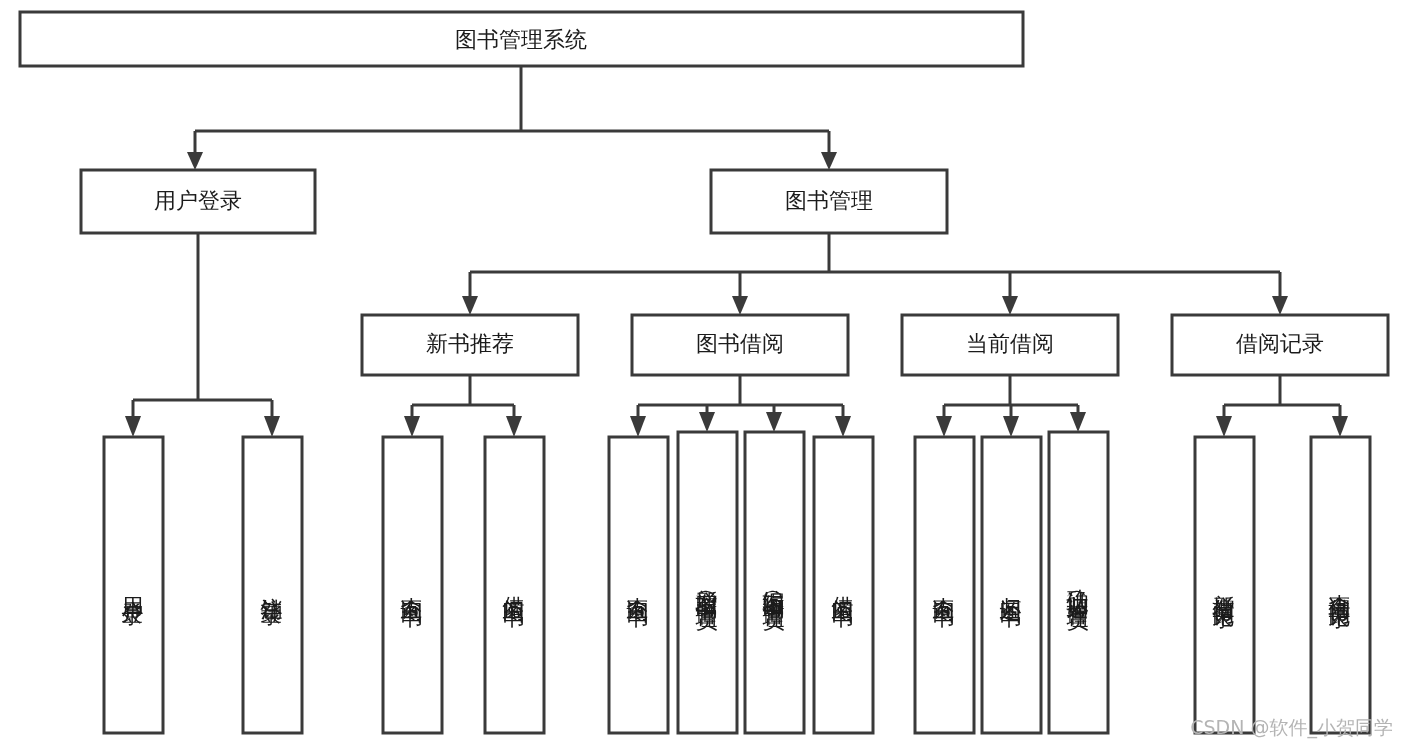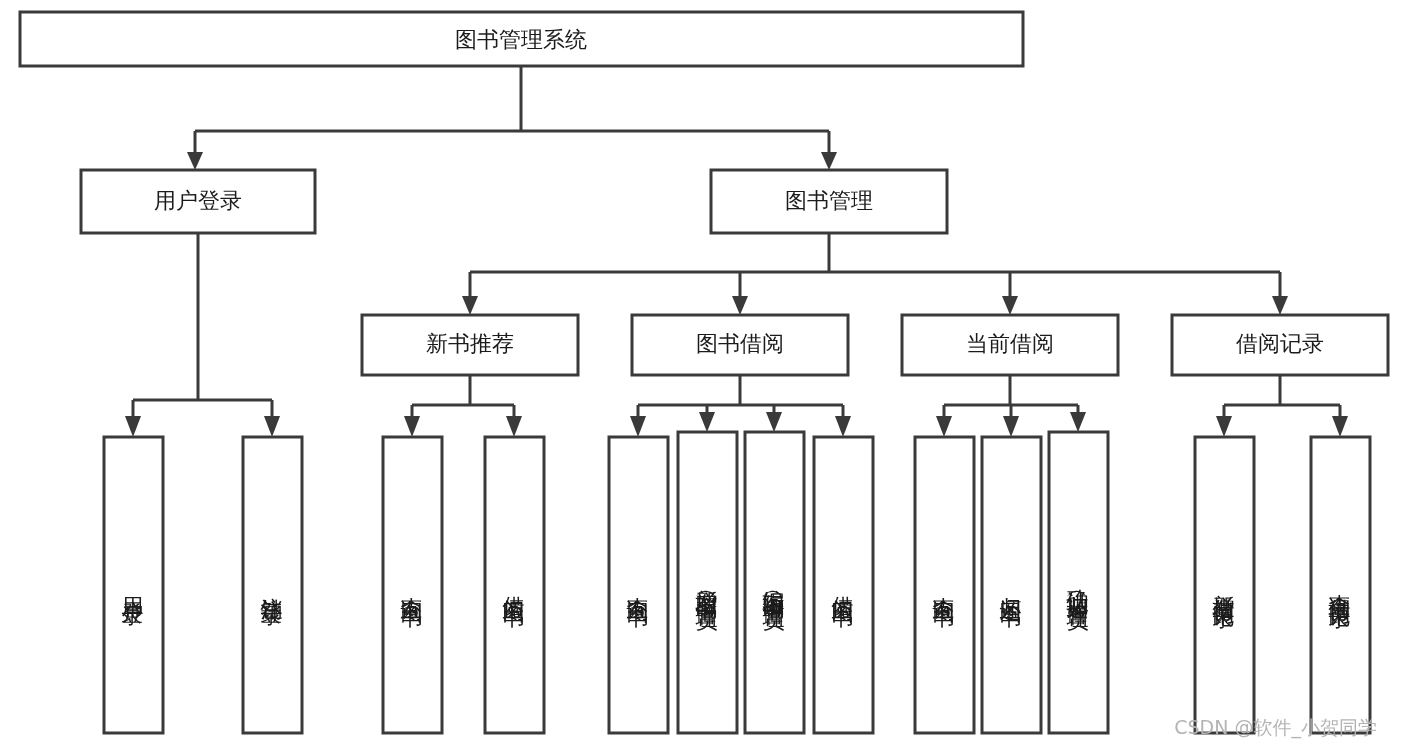--- a/index.html
+++ b/index.html
@@ -50,21 +50,21 @@
     font-family: "DejaVu Sans", "Liberation Sans", sans-serif;
     font-size: 22px;
     fill: #1b1b1b;
     writing-mode: vertical-rl;
     text-orientation: upright;
     letter-spacing: 3px;
     white-space: pre;
   }
   .watermark-text {
     position: absolute;
-    right: 28px;
+    right: 12px;
     bottom: 6px;
     font-family: "DejaVu Sans", "Liberation Sans", sans-serif;
     font-size: 19px;
     color: #b4b4b4;
     white-space: nowrap;
     pointer-events: none;
   }
 </style>
 </head>
 <body>

